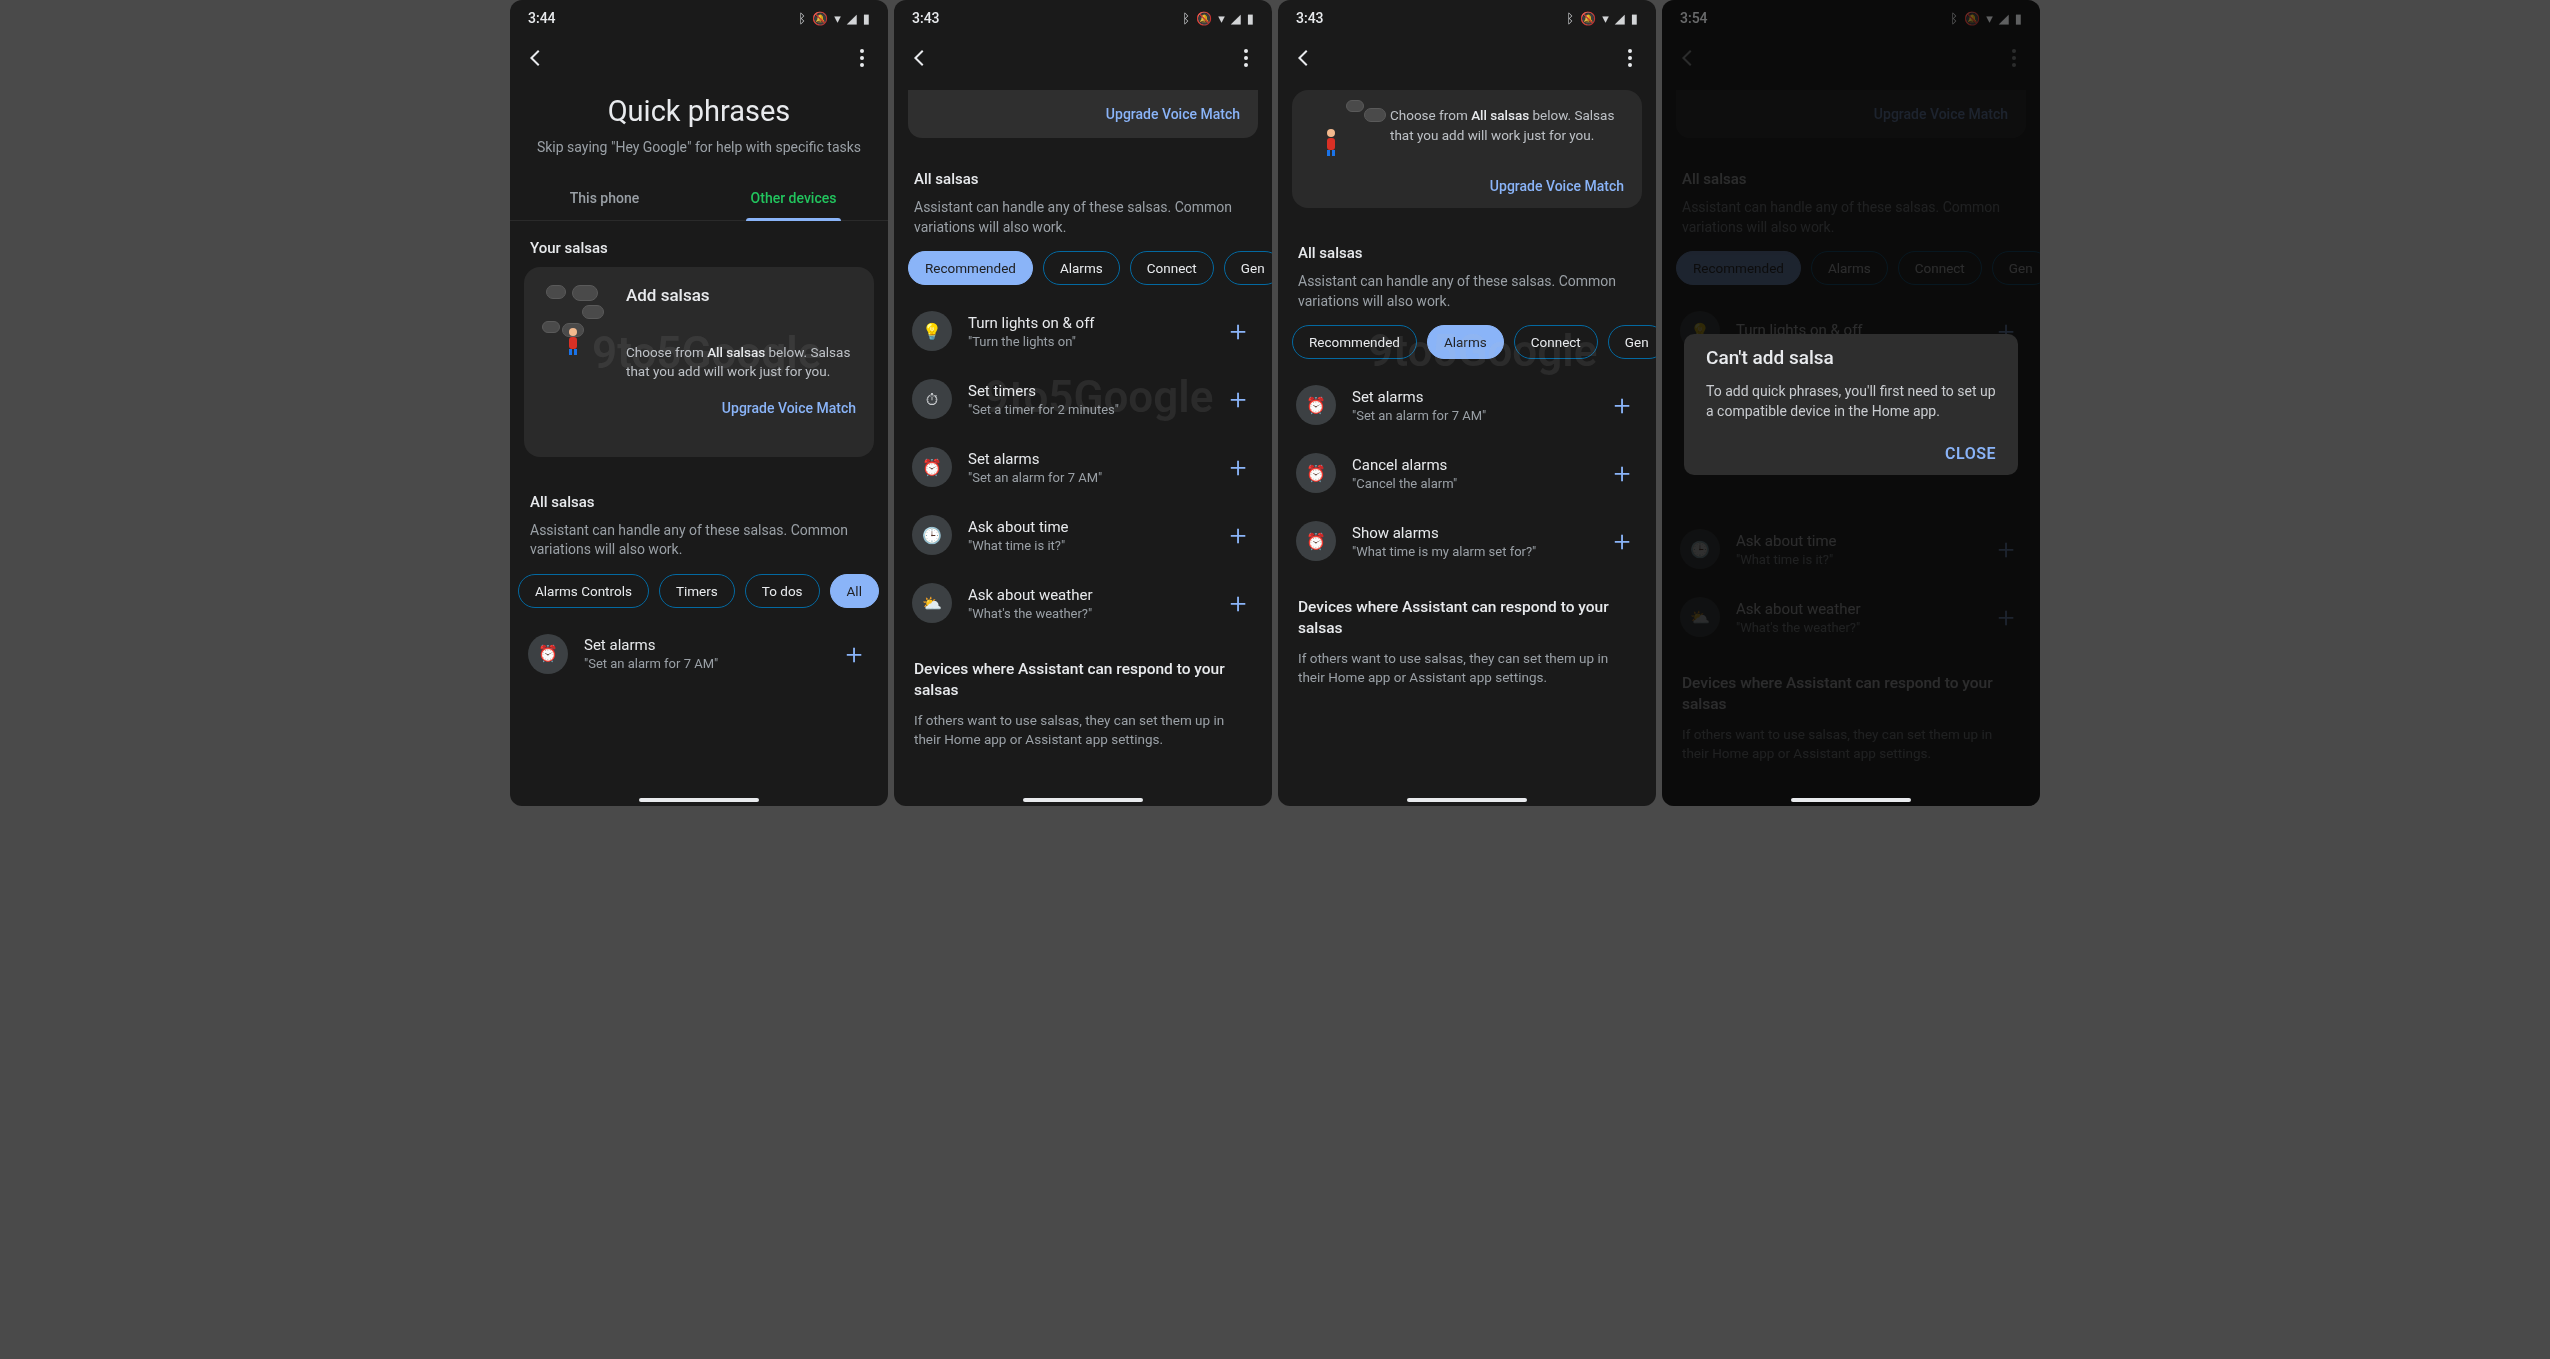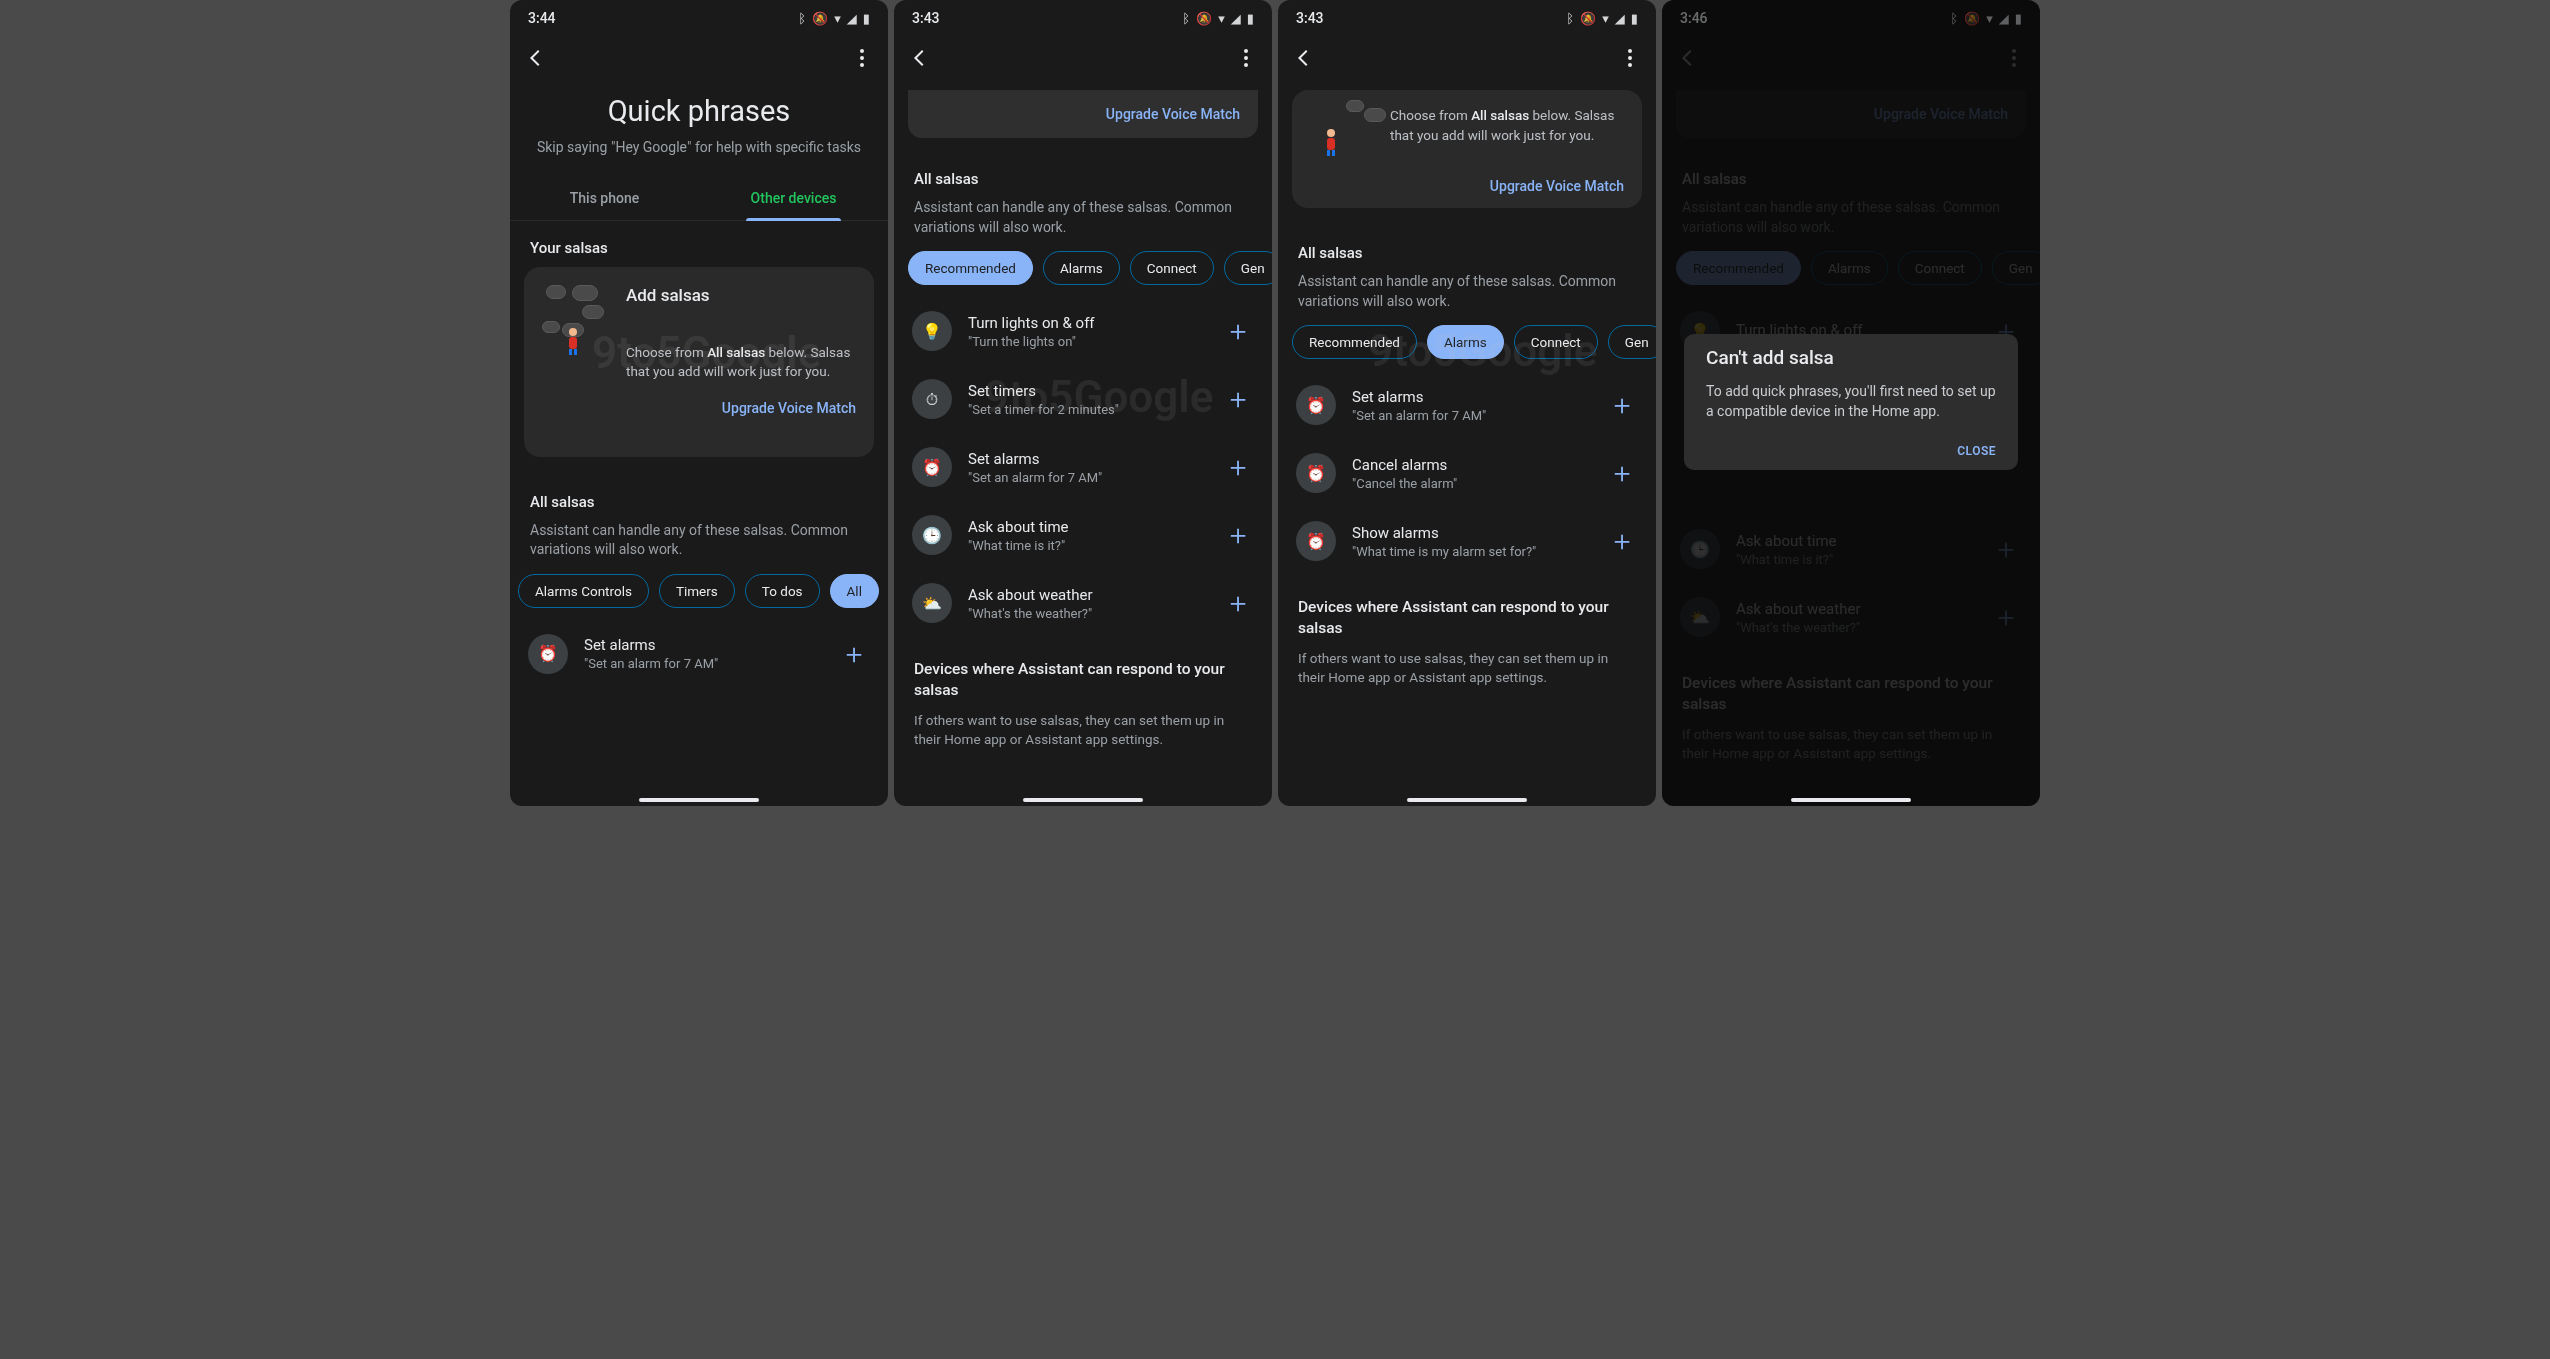--- a/index.html
+++ b/index.html
@@ -103,21 +103,21 @@
     position:absolute; inset:0; background:rgba(0,0,0,0.55);
   }
   .dialog {
     position:absolute; left:22px; right:22px; top:334px;
     background:#2e2e2e; border-radius:10px; padding:12px 22px;
     color:#e8eaed;
   }
   .dialog .dlg-title { font-size:19px; font-weight:500; margin-bottom:12px; }
   .dialog .dlg-body { font-size:14px; color:#c9ccd0; line-height:1.45; }
   .dialog .dlg-actions { display:flex; justify-content:flex-end; margin-top:22px; }
-  .dialog .dlg-btn { color:#8ab4f8; font-size:12px; font-weight:600; letter-spacing:.5px; cursor:pointer; }
+  .dialog .dlg-btn { color:#8ab4f8; font-size:16px; font-weight:600; letter-spacing:.5px; cursor:pointer; }
   .dim { opacity:.35; pointer-events:none; }
   svg.arrow { width:22px; height:22px; }
 </style>
 </head>
 <body>
 
 <div class="phone">
   <div class="status-bar">
     <span>3:44</span>
     <div class="status-icons">
@@ -366,21 +366,21 @@
       <div class="add-btn">＋</div>
     </div>
   </div>
   <div class="devices-head">Devices where Assistant can respond to your salsas</div>
   <div class="devices-body">If others want to use salsas, they can set them up in their Home app or Assistant app settings.</div>
   <div class="navbar"></div>
 </div>
 
 <div class="phone">
   <div class="status-bar">
-    <span>3:46</span>
+    <span>3:54</span>
     <div class="status-icons">
       <span>ᛒ</span>
       <span>🔕</span>
       <span>▾</span>
       <span>◢</span>
       <span>▮</span>
     </div>
   </div>
   <div class="dim">
     <div class="appbar">

